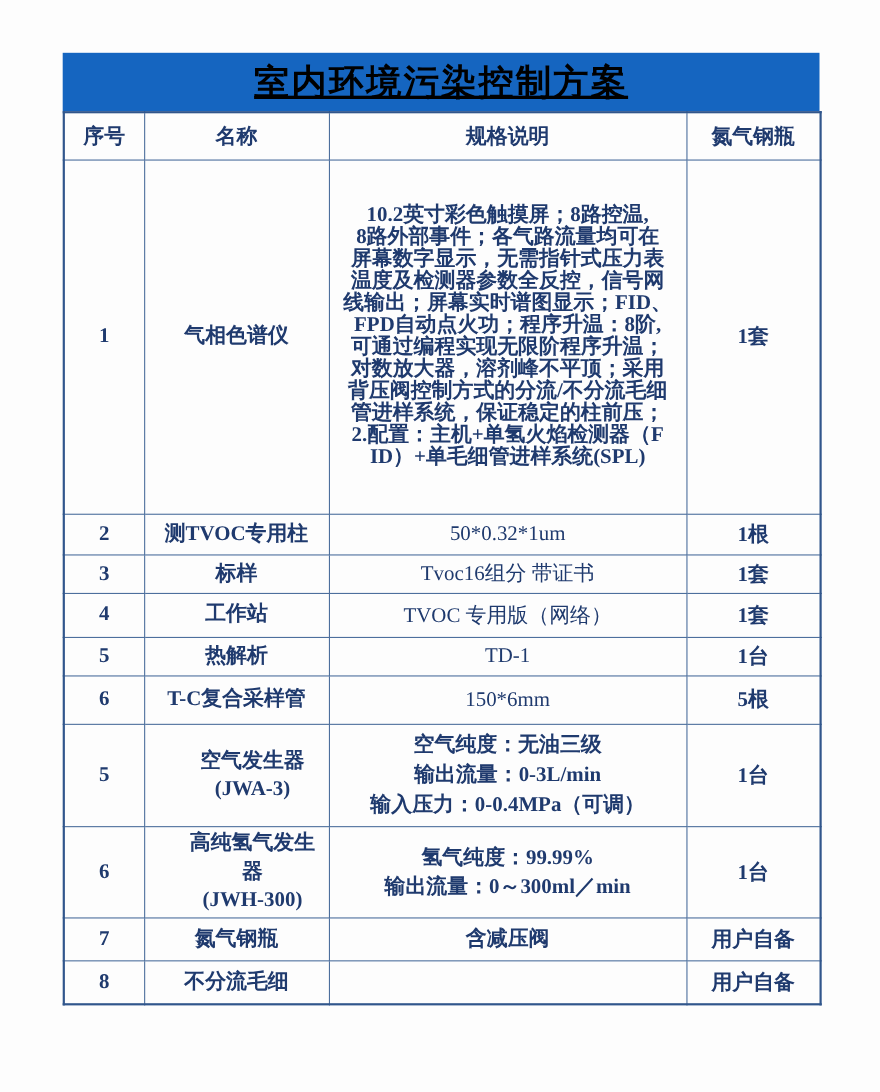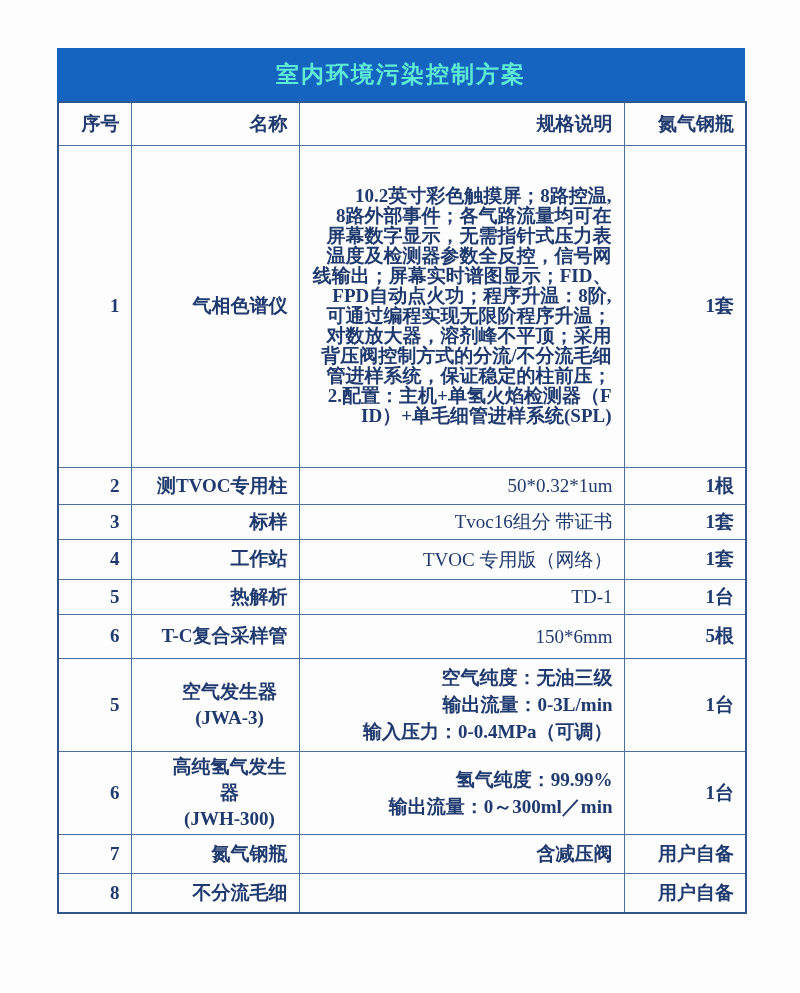--- a/index.html
+++ b/index.html
@@ -10,34 +10,34 @@
   }
   .sheet{
     position:absolute;left:57px;top:48px;width:688px;
   }
   .title-band{
     width:100%;height:53px;background:#1565c0;
     display:flex;align-items:center;justify-content:center;
     box-sizing:border-box;
   }
   .title-band h1{
-    margin:0;color:#5eead4;
+    margin:0;color:#000000;
     font-family:"Liberation Sans","DejaVu Sans",sans-serif;
-    font-size:23px;font-weight:700;letter-spacing:2px;
+    font-size:32px;font-weight:700;letter-spacing:2px;text-decoration:underline;
   }
   table.spec{
     width:100%;border-collapse:collapse;table-layout:fixed;
     border:2px solid #31568c;
     font-size:19px;
   }
   table.spec th, table.spec td{
     border:1px solid #4d6f9d;
     padding:2px 11px;
     vertical-align:middle;
-    text-align:right;
+    text-align:center;
     overflow:hidden;
     box-sizing:border-box;
   }
   thead tr{height:43px;}
   th{font-weight:700;font-size:19px;}
   th.c-no{text-align:center;padding:2px 2px;}
   td.c-no{text-align:center;font-weight:600;padding:2px 2px;}
   td.c-name{font-weight:600;white-space:pre-line;line-height:26px;margin-left:48px;}
   td.c-name.center{text-align:center;padding-left:40px;}
   td.c-spec{white-space:pre-line;line-height:27px;font-weight:400;}

